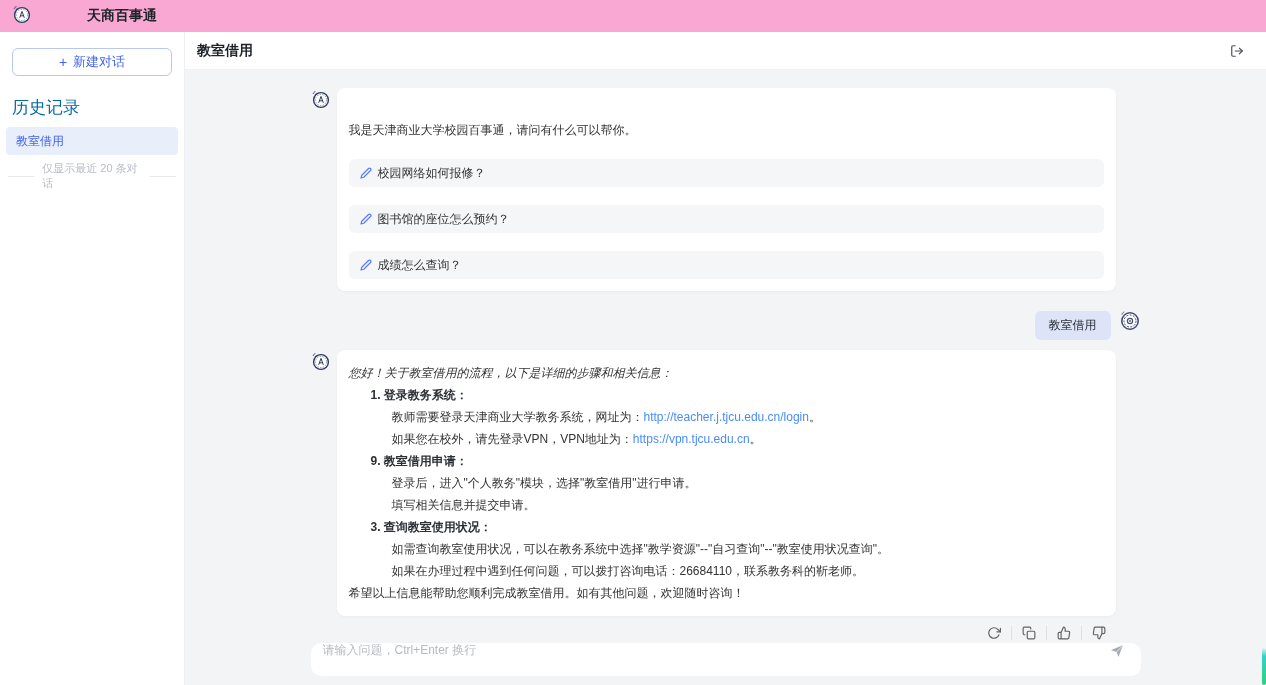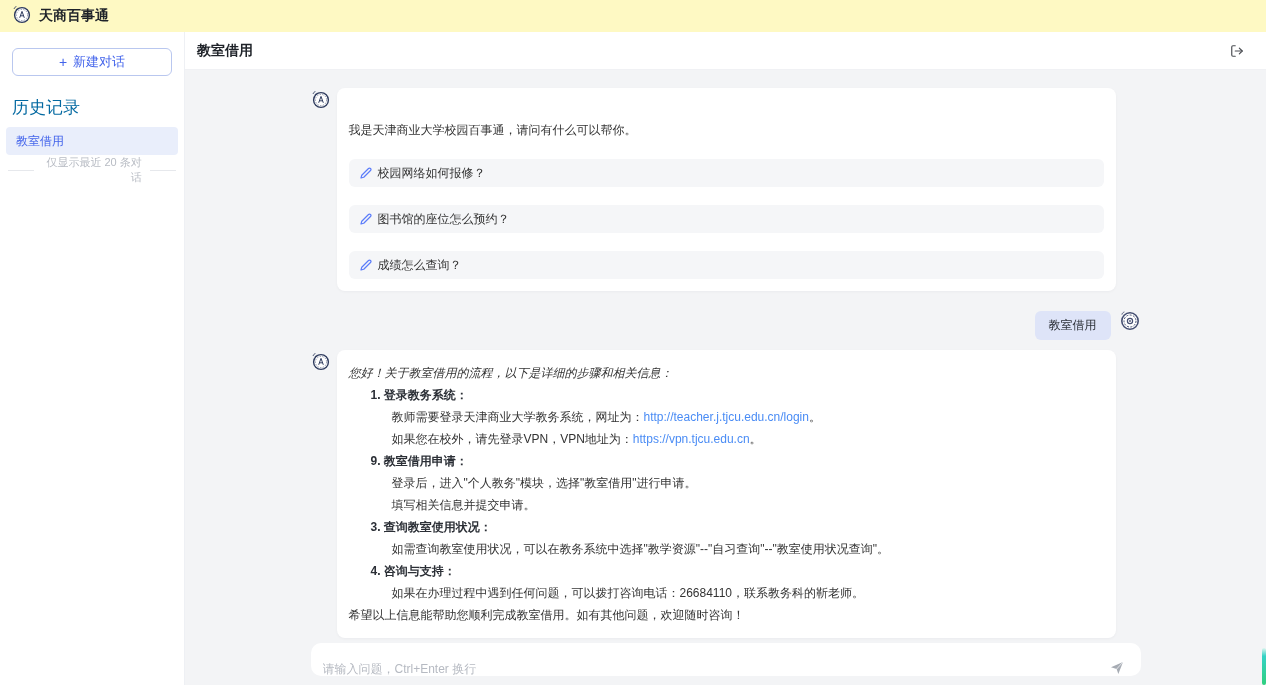--- a/index.html
+++ b/index.html
@@ -1,37 +1,37 @@
 <!DOCTYPE html>
 <html><head>
 <meta charset="utf-8">
 <style>
   * { margin:0; padding:0; box-sizing:border-box; }
   html,body { width:1266px; height:685px; overflow:hidden;
     font-family:"Liberation Sans","DejaVu Sans",sans-serif; font-size:12px; color:#333; background:#f3f4f6; }
 
   
-  .app-header { height:32px; background:#fef9c3; display:flex; align-items:center; padding-left:12px; }
+  .app-header { height:32px; background:#f9a8d4; display:flex; align-items:center; padding-left:12px;gap:48px; }
   .app-title { font-size:14px; font-weight:bold; color:#1f2329; margin-left:8px; }
 
   
   .layout { display:flex; height:653px; }
 
   
   .sidebar { width:185px; background:#fff; border-right:1px solid #eef0f4; flex-shrink:0; }
   .new-chat-btn { margin:16px 12px 8px; height:28px; border:1px solid #b9c7ef; border-radius:6px;
     background:#fff; color:#4263eb; display:flex; align-items:center; justify-content:center;
     font-size:13px; cursor:pointer; }
   .new-chat-btn .plus { margin-right:6px; font-size:14px; }
   .history-label { padding:12px 12px 8px; font-size:17px; color:#0369a1; }
   .sidebar-item { margin:0 6px; height:28px; border-radius:4px; display:flex; align-items:center;
     padding:0 10px; font-size:12px; color:#2b2f36; cursor:pointer; }
   .sidebar-item.active { background:#e9eefb; color:#4263eb; }
-  .limit-note { margin-top:0; display:flex; align-items:center; justify-content:center;
-    color:#b7bbc3; font-size:11px;text-align:right; }
+  .limit-note { margin-top:6px; display:flex; align-items:center; justify-content:center;
+    color:#b7bbc3; font-size:11px; }
   .limit-note .line { width:28px; height:1px; background:#e6e8ec; margin:0 8px; }
 
   
   .content { flex:1; display:flex; flex-direction:column; background:#f3f4f6; min-width:0; }
   .content-header { height:38px; background:#fff; border-bottom:1px solid #f0f1f4;
     display:flex; align-items:center; justify-content:space-between; padding:0 22px 0 12px; flex-shrink:0; }
   .content-title { font-size:14px; font-weight:bold; color:#1f2329; }
   .icon-btn { background:none; border:none; cursor:pointer; display:flex; align-items:center; color:#4a4d52; padding:0; }
 
   .chat-scroll { flex:1; overflow:hidden; position:relative; }
@@ -62,21 +62,21 @@
   a.link { color:#4a8cf5; text-decoration:none; }
 
   
   .actions-row { display:flex; justify-content:flex-end; align-items:center; margin-top:10px; padding-right:25px; }
   .action-item { display:flex; align-items:center; padding:0 10px; color:#5f6368; cursor:pointer; }
   .action-item + .action-item { border-left:1px solid #dde0e5; }
 
   
   .input-bar { flex-shrink:0; padding:0 0 9px; display:flex; justify-content:center; }
   .input-box { width:830px; height:33px; background:#fff; border-radius:10px;
-    display:flex; align-items:flex-end; padding:0 12px; }
+    display:flex; align-items:flex-start; padding:0 12px; }
   .input-box input { flex:1; border:none; outline:none; font-size:12px; color:#333; background:transparent;
     font-family:"Liberation Sans","DejaVu Sans",sans-serif; }
   .input-box input::placeholder { color:#b6bac2; }
   .send-btn { background:none; border:none; cursor:pointer; display:flex; align-items:center; padding:0; margin-right:4px; }
 
   
   .scroll-thumb { position:fixed; right:0; bottom:0; width:4px; height:37px; border-radius:2px;
     background:linear-gradient(180deg,#dff5ef 0%,#34d2c5 22%,#2fcf7e 100%); }
 </style>
 </head>
@@ -190,21 +190,20 @@
             <div class="answer-intro">您好！关于教室借用的流程，以下是详细的步骤和相关信息：</div>
             <div id="answer-steps">
                 <div class="step-title">1. 登录教务系统：</div>
                 <div class="step-line">教师需要登录天津商业大学教务系统，网址为：<a class="link" href="#">http://teacher.j.tjcu.edu.cn/login</a>。</div>
                 <div class="step-line">如果您在校外，请先登录VPN，VPN地址为：<a class="link" href="#">https://vpn.tjcu.edu.cn</a>。</div>
                 <div class="step-title">9. 教室借用申请：</div>
                 <div class="step-line">登录后，进入"个人教务"模块，选择"教室借用"进行申请。</div>
                 <div class="step-line">填写相关信息并提交申请。</div>
                 <div class="step-title">3. 查询教室使用状况：</div>
                 <div class="step-line">如需查询教室使用状况，可以在教务系统中选择"教学资源"--"自习查询"--"教室使用状况查询"。</div>
-                <div class="step-title">4. 咨询与支持：</div>
                 <div class="step-line">如果在办理过程中遇到任何问题，可以拨打咨询电话：26684110，联系教务科的靳老师。</div>
               </div>
             <div class="answer-outro">希望以上信息能帮助您顺利完成教室借用。如有其他问题，欢迎随时咨询！</div>
           </div>
         </div>
 
         <div class="actions-row">
           <span class="action-item">
             <svg width="14" height="14" viewBox="0 0 24 24" fill="none" stroke="currentColor" stroke-width="2" stroke-linecap="round" stroke-linejoin="round">
               <polyline points="23 4 23 10 17 10"></polyline>

